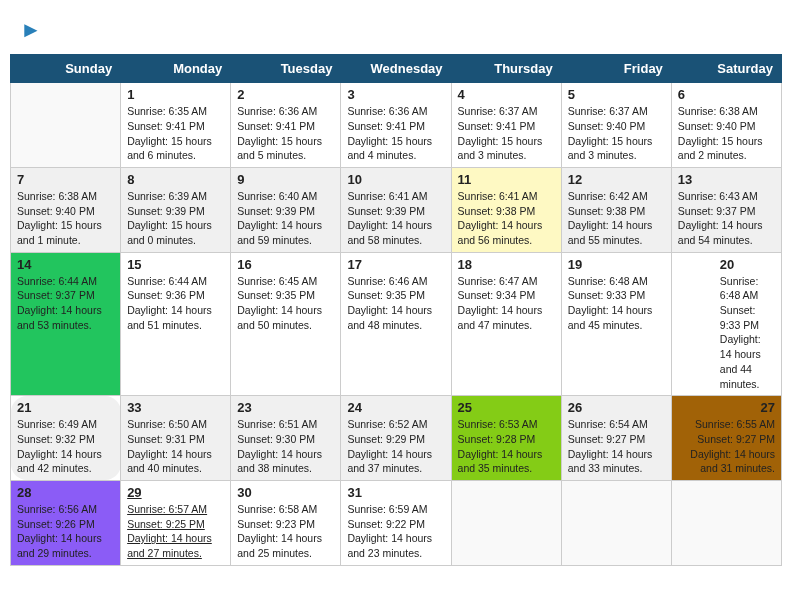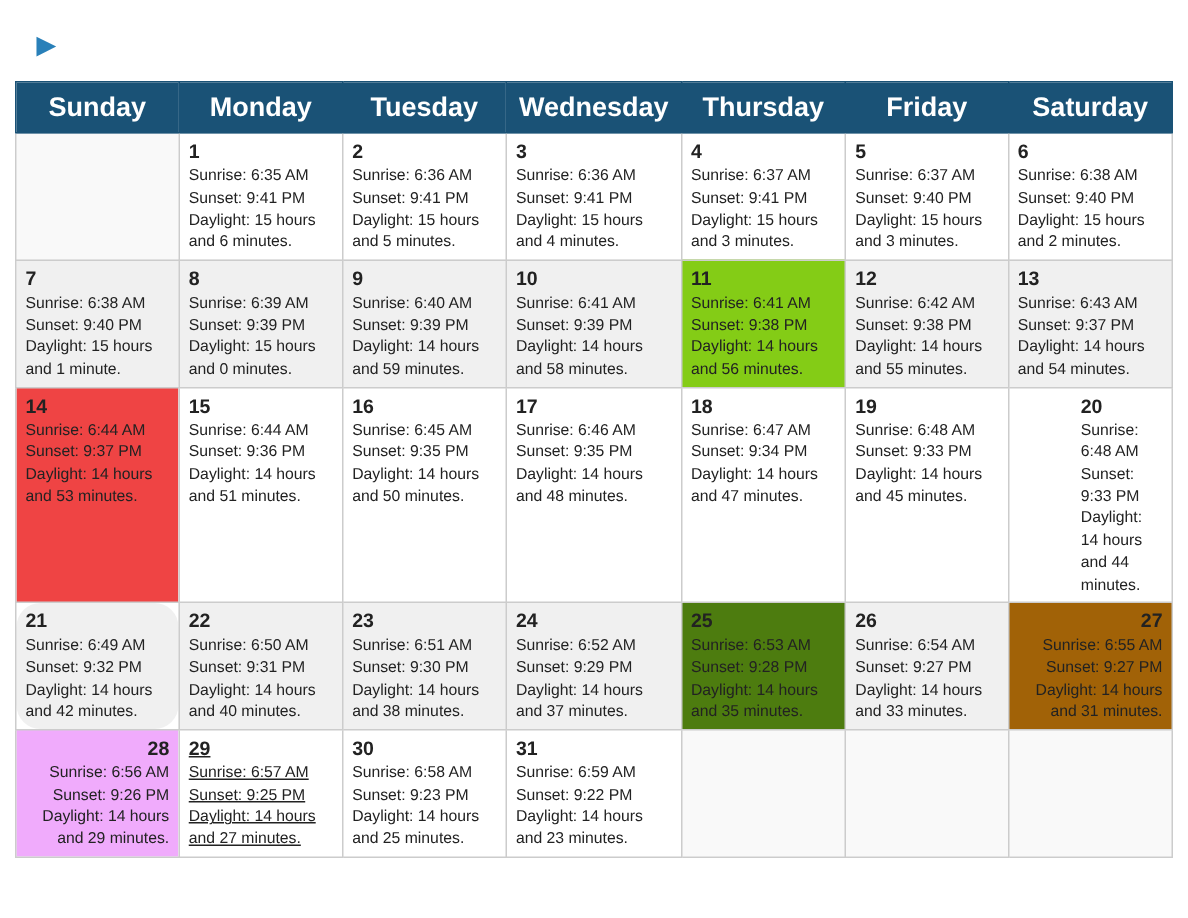--- a/index.html
+++ b/index.html
@@ -34,23 +34,23 @@
       color: #333;
     }
     .calendar {
       width: 100%;
       border-collapse: collapse;
       border: 1px solid #ccc;
     }
     .calendar th {
       background: #1a5276;
       color: #fff;
-      text-align: center;
+      text-align: right;
       padding: 6px 8px;
-      font-size: 18px;
+      font-size: 13px;
       border: 1px solid #1a5276;
     }
     .calendar td {
       border: 1px solid #ccc;
       vertical-align: top;
       padding: 4px 6px;
       width: 14.28%;
       min-height: 80px;
       font-size: 11px;
       color: #222;
@@ -151,35 +151,35 @@
           <div class="cell-info">Sunrise: 6:39 AM<br>Sunset: 9:39 PM<br>Daylight: 15 hours<br>and 0 minutes.</div>
         </td>
         <td style="background: rgb(240, 240, 240);">
           <span class="day-num">9</span>
           <div class="cell-info">Sunrise: 6:40 AM<br>Sunset: 9:39 PM<br>Daylight: 14 hours<br>and 59 minutes.</div>
         </td>
         <td style="background: rgb(240, 240, 240);">
           <span class="day-num">10</span>
           <div class="cell-info">Sunrise: 6:41 AM<br>Sunset: 9:39 PM<br>Daylight: 14 hours<br>and 58 minutes.</div>
         </td>
-        <td style="background: #84cc16;">
+        <td style="background: #fef9c3;">
           <span class="day-num">11</span>
           <div class="cell-info">Sunrise: 6:41 AM<br>Sunset: 9:38 PM<br>Daylight: 14 hours<br>and 56 minutes.</div>
         </td>
         <td style="background: rgb(240, 240, 240);">
           <span class="day-num">12</span>
           <div class="cell-info">Sunrise: 6:42 AM<br>Sunset: 9:38 PM<br>Daylight: 14 hours<br>and 55 minutes.</div>
         </td>
         <td style="background: rgb(240, 240, 240);">
           <span class="day-num">13</span>
           <div class="cell-info">Sunrise: 6:43 AM<br>Sunset: 9:37 PM<br>Daylight: 14 hours<br>and 54 minutes.</div>
         </td>
       </tr>
       <tr>
-        <td style="background: #ef4444;">
+        <td style="background: #22c55e;">
           <span class="day-num">14</span>
           <div class="cell-info">Sunrise: 6:44 AM<br>Sunset: 9:37 PM<br>Daylight: 14 hours<br>and 53 minutes.</div>
         </td>
         <td style="background: rgb(255, 255, 255);">
           <span class="day-num">15</span>
           <div class="cell-info">Sunrise: 6:44 AM<br>Sunset: 9:36 PM<br>Daylight: 14 hours<br>and 51 minutes.</div>
         </td>
         <td style="background: rgb(255, 255, 255);">
           <span class="day-num">16</span>
           <div class="cell-info">Sunrise: 6:45 AM<br>Sunset: 9:35 PM<br>Daylight: 14 hours<br>and 50 minutes.</div>
@@ -200,46 +200,46 @@
           <span class="day-num">20</span>
           <div class="cell-info">Sunrise: 6:48 AM<br>Sunset: 9:33 PM<br>Daylight: 14 hours<br>and 44 minutes.</div>
         </td>
       </tr>
       <tr>
         <td style="background: rgb(240, 240, 240); border-radius: 16px;">
           <span class="day-num">21</span>
           <div class="cell-info">Sunrise: 6:49 AM<br>Sunset: 9:32 PM<br>Daylight: 14 hours<br>and 42 minutes.</div>
         </td>
         <td style="background: rgb(240, 240, 240);">
-          <span class="day-num">22</span>
+          <span class="day-num">33</span>
           <div class="cell-info">Sunrise: 6:50 AM<br>Sunset: 9:31 PM<br>Daylight: 14 hours<br>and 40 minutes.</div>
         </td>
         <td style="background: rgb(240, 240, 240);">
           <span class="day-num">23</span>
           <div class="cell-info">Sunrise: 6:51 AM<br>Sunset: 9:30 PM<br>Daylight: 14 hours<br>and 38 minutes.</div>
         </td>
         <td style="background: rgb(240, 240, 240);">
           <span class="day-num">24</span>
           <div class="cell-info">Sunrise: 6:52 AM<br>Sunset: 9:29 PM<br>Daylight: 14 hours<br>and 37 minutes.</div>
         </td>
-        <td style="background: #4d7c0f;">
+        <td style="background: #84cc16;">
           <span class="day-num">25</span>
           <div class="cell-info">Sunrise: 6:53 AM<br>Sunset: 9:28 PM<br>Daylight: 14 hours<br>and 35 minutes.</div>
         </td>
         <td style="background: rgb(240, 240, 240);">
           <span class="day-num">26</span>
           <div class="cell-info">Sunrise: 6:54 AM<br>Sunset: 9:27 PM<br>Daylight: 14 hours<br>and 33 minutes.</div>
         </td>
         <td style="background: #a16207; text-align: right;">
           <span class="day-num">27</span>
           <div class="cell-info">Sunrise: 6:55 AM<br>Sunset: 9:27 PM<br>Daylight: 14 hours<br>and 31 minutes.</div>
         </td>
       </tr>
       <tr>
-        <td style="background: #f0abfc; text-align: right;">
+        <td style="background: #8b5cf6;">
           <span class="day-num">28</span>
           <div class="cell-info">Sunrise: 6:56 AM<br>Sunset: 9:26 PM<br>Daylight: 14 hours<br>and 29 minutes.</div>
         </td>
         <td style="background: rgb(255, 255, 255); text-decoration: underline;">
           <span class="day-num">29</span>
           <div class="cell-info">Sunrise: 6:57 AM<br>Sunset: 9:25 PM<br>Daylight: 14 hours<br>and 27 minutes.</div>
         </td>
         <td style="background: rgb(255, 255, 255);">
           <span class="day-num">30</span>
           <div class="cell-info">Sunrise: 6:58 AM<br>Sunset: 9:23 PM<br>Daylight: 14 hours<br>and 25 minutes.</div>

